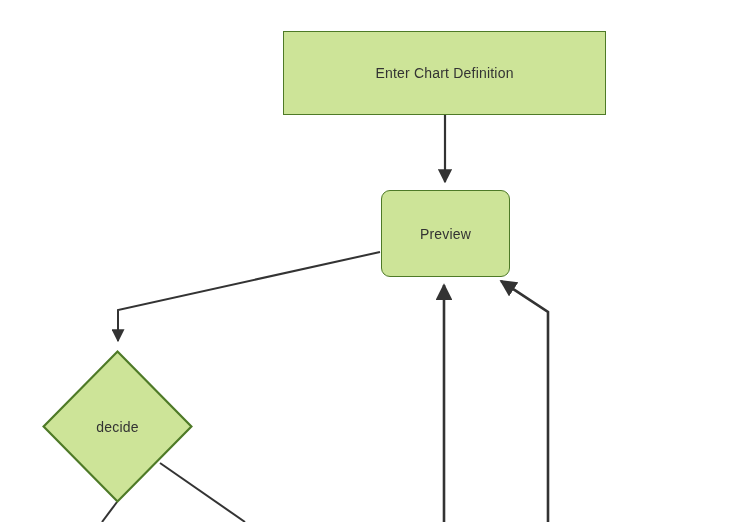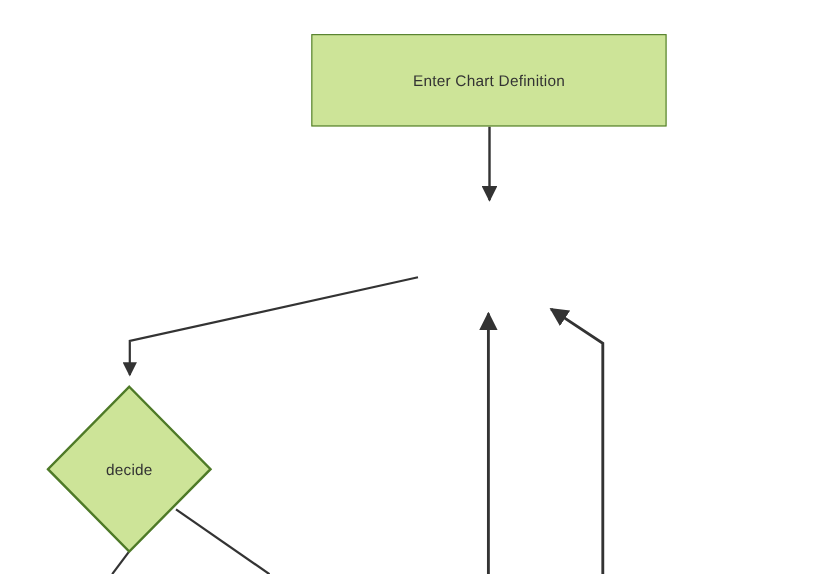--- a/index.html
+++ b/index.html
@@ -103,20 +103,23 @@
 
     <path d="M 444 522 L 444 285" stroke="#333333" stroke-width="2.6" fill="none" marker-end="url(#arrowhead)"></path>
 
     <path d="M 548 522 L 548 312 L 501 281" stroke="#333333" stroke-width="2.6" fill="none" marker-end="url(#arrowhead)"></path>
   </svg>
 
   <div class="node node-rect" id="node-enter-chart-definition">
     <span>Enter Chart Definition</span>
   </div>
 
+  <div class="node node-round" id="node-preview">
+    <span>Preview</span>
+  </div>
 
   <div class="node node-diamond" id="node-decide">
     <svg class="diamond-shape" viewBox="0 0 151 153" preserveAspectRatio="none" xmlns="http://www.w3.org/2000/svg">
       <polygon points="75.5,1.6 149.4,76.5 75.5,151.4 1.6,76.5" fill="#cde498" stroke="#4e7a27" stroke-width="2.2"></polygon>
     </svg>
     <span class="diamond-label">decide</span>
   </div>
 
 </div>
 

